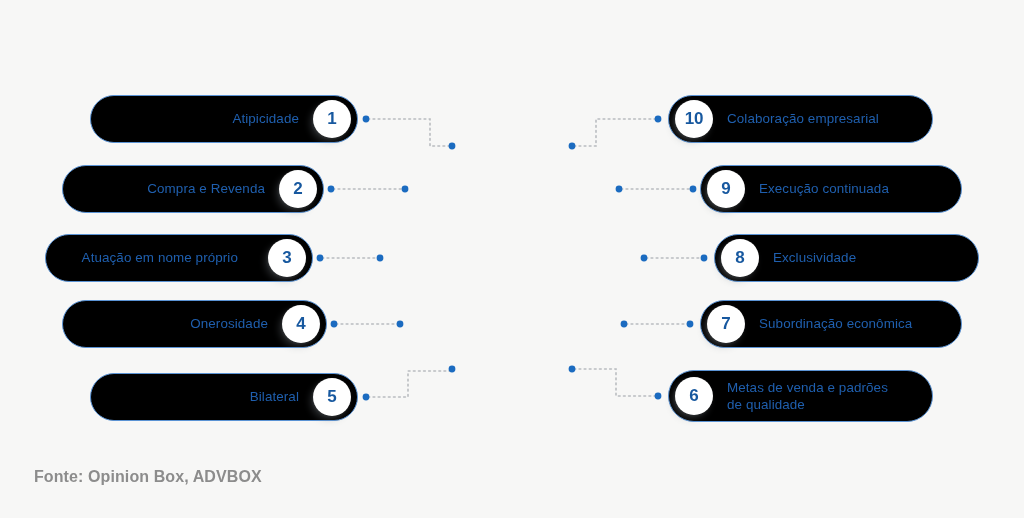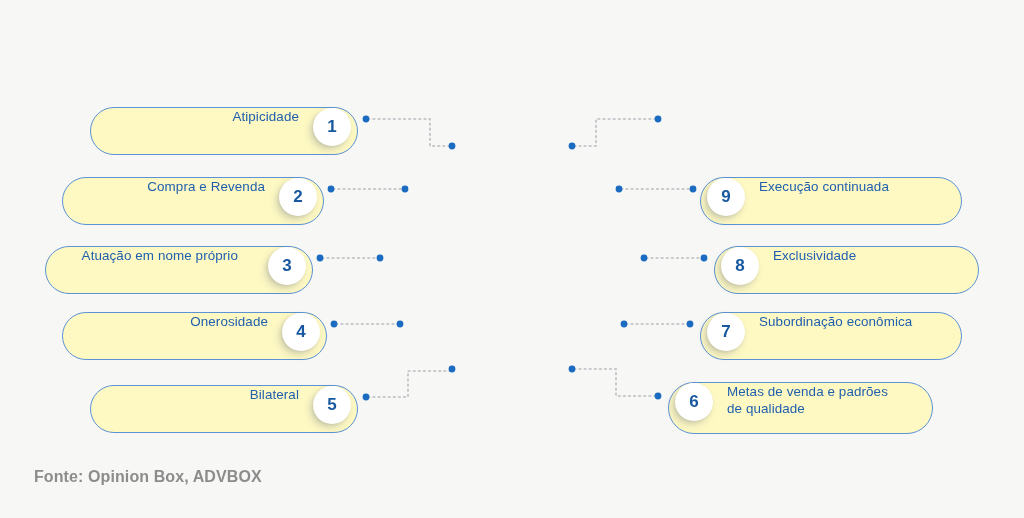--- a/index.html
+++ b/index.html
@@ -41,23 +41,23 @@
     fill: #1b6bc0;
   }
 
   
   .pill {
     position: absolute;
     box-sizing: border-box;
     height: 48px;
     border: 1.4px solid #5b93d4;
     border-radius: 26px;
-    background: #fef9c3;
+    background: #000000;
     display: flex;
-    margin-top: 12px;
+    align-items: center;
   }
   .pill.two-line {
     height: 52px;
   }
 
   .pill-label {
     font-size: 13.4px;
     color: #1f5fae;
     letter-spacing: .1px;
     line-height: 1.28;
@@ -208,20 +208,26 @@
   </div>
 
   <div class="pill left" style="left:90px; top:373px; width:268px;">
     <span class="pill-label">Bilateral</span>
     <span class="badge">
       <span class="badge-num">5</span>
     </span>
   </div>
 
 
+  <div class="pill right" style="left:668px; top:95px; width:265px;">
+    <span class="badge">
+      <span class="badge-num">10</span>
+    </span>
+    <span class="pill-label">Colaboração empresarial</span>
+  </div>
 
   <div class="pill right" style="left:700px; top:165px; width:262px;">
     <span class="badge">
       <span class="badge-num">9</span>
     </span>
     <span class="pill-label">Execução continuada</span>
   </div>
 
   <div class="pill right" style="left:714px; top:234px; width:265px;">
     <span class="badge">

